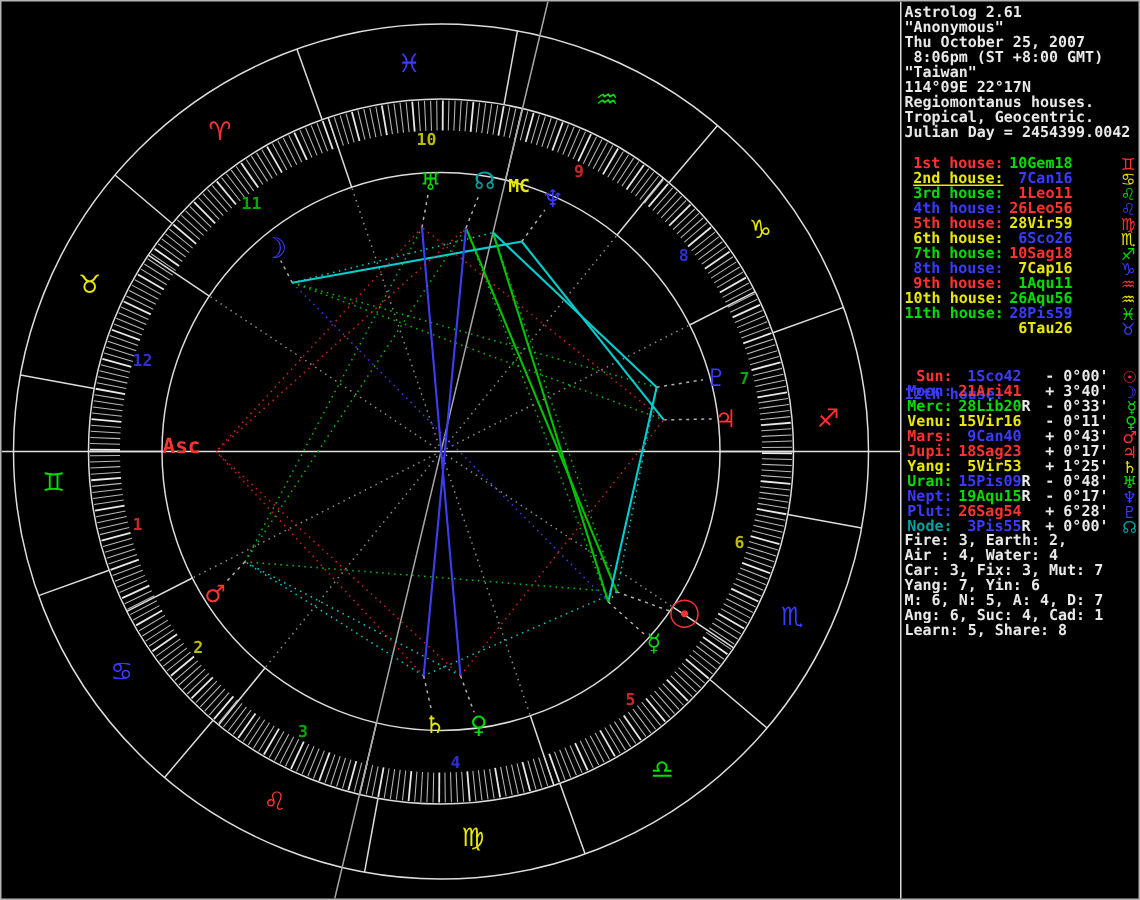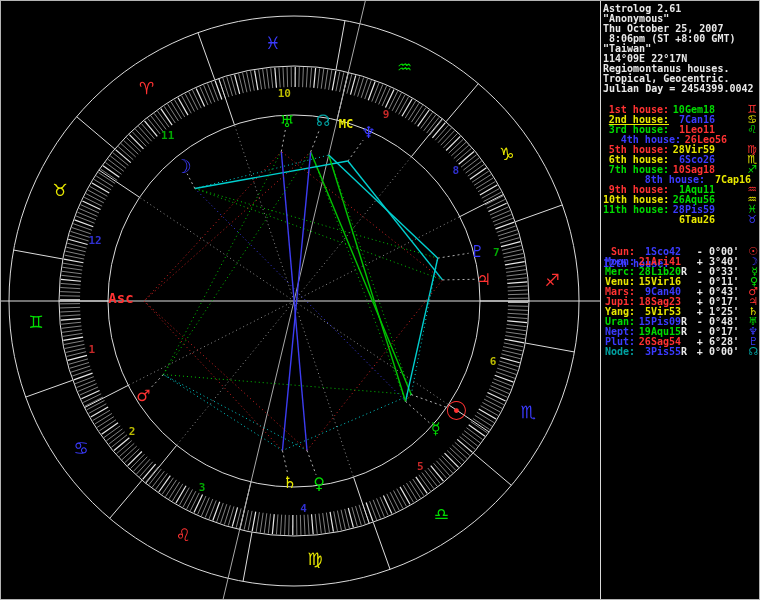--- a/index.html
+++ b/index.html
@@ -514,37 +514,46 @@
         <div class="row">"Taiwan"</div>
         <div class="row">114°09E 22°17N</div>
         <div class="row">Regiomontanus houses.</div>
         <div class="row">Tropical, Geocentric.</div>
         <div class="row">Julian Day = 2454399.0042</div>
       </div>
     <div id="houses" class="sec">
         <div class="row"><span class="hl" style="color: rgb(255, 50, 50);">1st house:</span><span class="hv" style="color: rgb(0, 220, 0);">10Gem18</span><span class="hg" style="color: rgb(255, 50, 50);">♊</span></div>
         <div class="row"><span class="hl" style="color: rgb(232, 232, 0); text-decoration: underline;">2nd house:</span><span class="hv" style="color: rgb(59, 59, 255);">7Can16</span><span class="hg" style="color: rgb(232, 232, 0);">♋</span></div>
         <div class="row"><span class="hl" style="color: rgb(0, 220, 0);">3rd house:</span><span class="hv" style="color: rgb(255, 50, 50);">1Leo11</span><span class="hg" style="color: rgb(0, 220, 0);">♌</span></div>
-        <div class="row"><span class="hl" style="color: rgb(59, 59, 255); margin-left: 12px;">4th house:</span><span class="hv" style="color: rgb(255, 50, 50);">26Leo56</span><span class="hg" style="color: rgb(59, 59, 255);">♌</span></div>
+        <div class="row"><span class="hl" style="color: rgb(59, 59, 255);">4th house:</span><span class="hv" style="color: rgb(255, 50, 50);">26Leo56</span><span class="hg" style="color: rgb(59, 59, 255);">♌</span></div>
         <div class="row"><span class="hl" style="color: rgb(255, 50, 50);">5th house:</span><span class="hv" style="color: rgb(232, 232, 0);">28Vir59</span><span class="hg" style="color: rgb(255, 50, 50);">♍</span></div>
         <div class="row"><span class="hl" style="color: rgb(232, 232, 0);">6th house:</span><span class="hv" style="color: rgb(59, 59, 255);">6Sco26</span><span class="hg" style="color: rgb(232, 232, 0);">♏</span></div>
         <div class="row"><span class="hl" style="color: rgb(0, 220, 0);">7th house:</span><span class="hv" style="color: rgb(255, 50, 50);">10Sag18</span><span class="hg" style="color: rgb(0, 220, 0);">♐</span></div>
-        <div class="row"><span class="hl" style="color: rgb(59, 59, 255); margin-left: 36px;">8th house:</span><span class="hv" style="color: rgb(232, 232, 0);">7Cap16</span><span class="hg" style="color: rgb(59, 59, 255);">♑</span></div>
+        <div class="row"><span class="hl" style="color: rgb(59, 59, 255);">8th house:</span><span class="hv" style="color: rgb(232, 232, 0);">7Cap16</span><span class="hg" style="color: rgb(59, 59, 255);">♑</span></div>
         <div class="row"><span class="hl" style="color: rgb(255, 50, 50);">9th house:</span><span class="hv" style="color: rgb(0, 220, 0);">1Aqu11</span><span class="hg" style="color: rgb(255, 50, 50);">♒</span></div>
         <div class="row"><span class="hl" style="color: rgb(232, 232, 0);">10th house:</span><span class="hv" style="color: rgb(0, 220, 0);">26Aqu56</span><span class="hg" style="color: rgb(232, 232, 0);">♒</span></div>
         <div class="row"><span class="hl" style="color: rgb(0, 220, 0);">11th house:</span><span class="hv" style="color: rgb(59, 59, 255);">28Pis59</span><span class="hg" style="color: rgb(0, 220, 0);">♓</span></div>
         <div class="row"><span class="hl" style="color: rgb(59, 59, 255); margin-top: 44px;">12th house:</span><span class="hv" style="color: rgb(232, 232, 0);">6Tau26</span><span class="hg" style="color: rgb(59, 59, 255);">♉</span></div>
       </div>
     <div id="planets" class="sec">
         <div class="row"><span class="pl" style="color: rgb(255, 50, 50);">Sun:</span><span class="pv" style="color: rgb(59, 59, 255);">1Sco42</span><span class="pr" style="color: rgb(233, 233, 233);"></span><span class="pd" style="color: rgb(233, 233, 233);">- 0°00'</span><span class="pg" style="color: rgb(255, 50, 50);">☉</span></div>
         <div class="row"><span class="pl" style="color: rgb(59, 59, 255);">Moon:</span><span class="pv" style="color: rgb(255, 50, 50);">21Ari41</span><span class="pr" style="color: rgb(233, 233, 233);"></span><span class="pd" style="color: rgb(233, 233, 233);">+ 3°40'</span><span class="pg" style="color: rgb(59, 59, 255);">☽</span></div>
         <div class="row"><span class="pl" style="color: rgb(0, 220, 0);">Merc:</span><span class="pv" style="color: rgb(0, 220, 0);">28Lib20</span><span class="pr" style="color: rgb(233, 233, 233);">R</span><span class="pd" style="color: rgb(233, 233, 233);">- 0°33'</span><span class="pg" style="color: rgb(0, 220, 0);">☿</span></div>
         <div class="row"><span class="pl" style="color: rgb(232, 232, 0);">Venu:</span><span class="pv" style="color: rgb(232, 232, 0);">15Vir16</span><span class="pr" style="color: rgb(233, 233, 233);"></span><span class="pd" style="color: rgb(233, 233, 233); text-align: right;">- 0°11'</span><span class="pg" style="color: rgb(0, 220, 0);">♀</span></div>
         <div class="row"><span class="pl" style="color: rgb(255, 50, 50);">Mars:</span><span class="pv" style="color: rgb(59, 59, 255);">9Can40</span><span class="pr" style="color: rgb(233, 233, 233);"></span><span class="pd" style="color: rgb(233, 233, 233);">+ 0°43'</span><span class="pg" style="color: rgb(255, 50, 50);">♂</span></div>
         <div class="row"><span class="pl" style="color: rgb(255, 50, 50);">Jupi:</span><span class="pv" style="color: rgb(255, 50, 50);">18Sag23</span><span class="pr" style="color: rgb(233, 233, 233);"></span><span class="pd" style="color: rgb(233, 233, 233);">+ 0°17'</span><span class="pg" style="color: rgb(255, 50, 50);">♃</span></div>
         <div class="row"><span class="pl" style="color: rgb(232, 232, 0);">Yang:</span><span class="pv" style="color: rgb(232, 232, 0);">5Vir53</span><span class="pr" style="color: rgb(233, 233, 233);"></span><span class="pd" style="color: rgb(233, 233, 233);">+ 1°25'</span><span class="pg" style="color: rgb(232, 232, 0);">♄</span></div>
         <div class="row"><span class="pl" style="color: rgb(0, 220, 0);">Uran:</span><span class="pv" style="color: rgb(59, 59, 255);">15Pis09</span><span class="pr" style="color: rgb(233, 233, 233);">R</span><span class="pd" style="color: rgb(233, 233, 233);">- 0°48'</span><span class="pg" style="color: rgb(0, 220, 0);">♅</span></div>
         <div class="row"><span class="pl" style="color: rgb(59, 59, 255);">Nept:</span><span class="pv" style="color: rgb(0, 220, 0);">19Aqu15</span><span class="pr" style="color: rgb(233, 233, 233);">R</span><span class="pd" style="color: rgb(233, 233, 233);">- 0°17'</span><span class="pg" style="color: rgb(59, 59, 255);">♆</span></div>
         <div class="row"><span class="pl" style="color: rgb(59, 59, 255);">Plut:</span><span class="pv" style="color: rgb(255, 50, 50);">26Sag54</span><span class="pr" style="color: rgb(233, 233, 233);"></span><span class="pd" style="color: rgb(233, 233, 233);">+ 6°28'</span><span class="pg" style="color: rgb(59, 59, 255);">♇</span></div>
         <div class="row"><span class="pl" style="color: rgb(0, 162, 162);">Node:</span><span class="pv" style="color: rgb(59, 59, 255);">3Pis55</span><span class="pr" style="color: rgb(233, 233, 233);">R</span><span class="pd" style="color: rgb(233, 233, 233);">+ 0°00'</span><span class="pg" style="color: rgb(0, 162, 162);">☊</span></div>
       </div>
+    <div id="stats" class="sec">
+        <div class="row">Fire: 3, Earth: 2,</div>
+        <div class="row">Air : 4, Water: 4</div>
+        <div class="row">Car: 3, Fix: 3, Mut: 7</div>
+        <div class="row">Yang: 7, Yin: 6</div>
+        <div class="row">M: 6, N: 5, A: 4, D: 7</div>
+        <div class="row">Ang: 6, Suc: 4, Cad: 1</div>
+        <div class="row">Learn: 5, Share: 8</div>
+      </div>
   </div>
 </div>
 
 </body></html>

